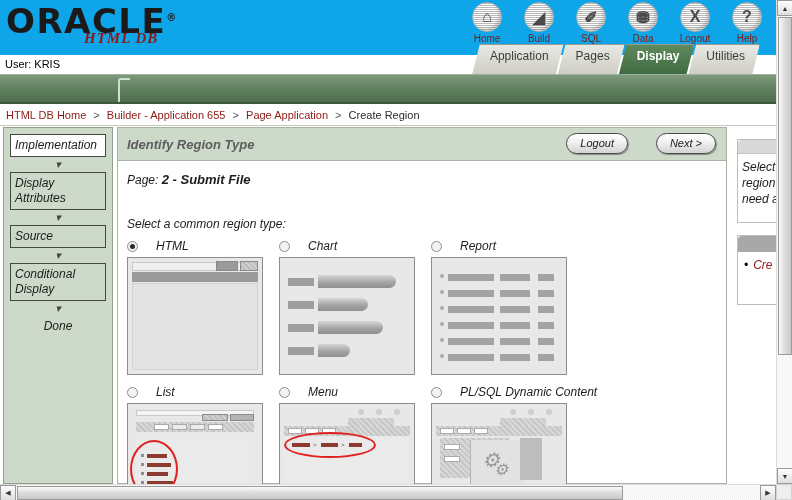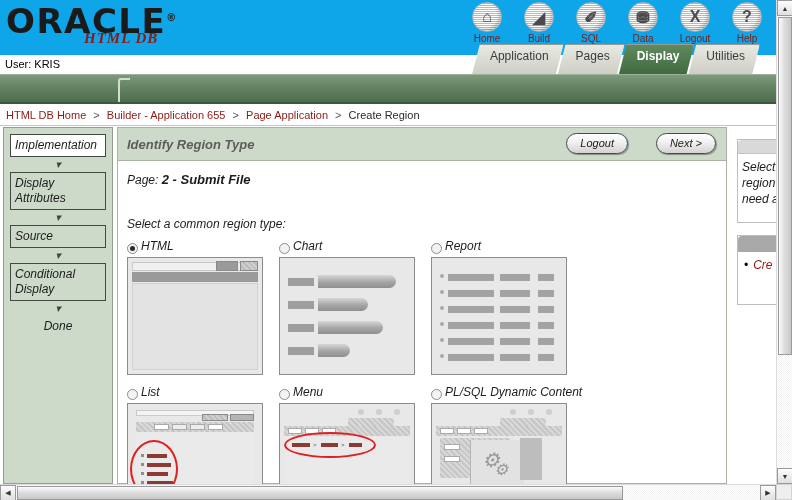--- a/index.html
+++ b/index.html
@@ -286,22 +286,22 @@
   }
   .optrow { display: flex; }
   .opt { width: 144px; margin-right: 8px; }
   .opt-label {
     font-size: 12px;
     color: #1c1c1c;
     white-space: nowrap;
     line-height: 16px;
     cursor: pointer;
     display: flex;
-    align-items: flex-end;
-    gap: 3px;
+    align-items: center;
+    gap: 18px;
     margin-bottom: 3px;
   }
   .radio {
     width: 11px; height: 11px;
     border-radius: 50%;
     border: 1px solid #8d8d8d;
     background: #f3f3f3;
     display: inline-block;
     position: relative;
     flex: none;

